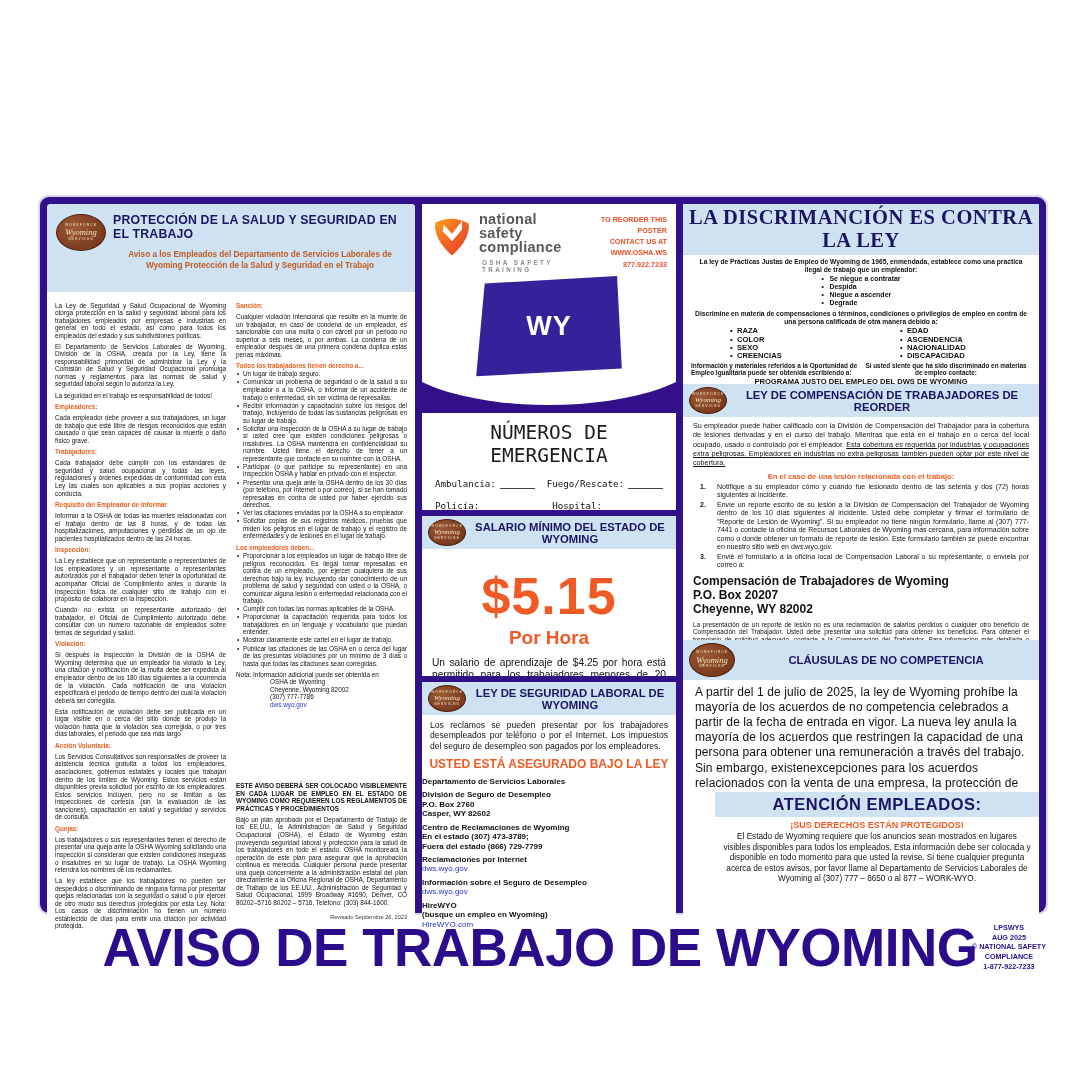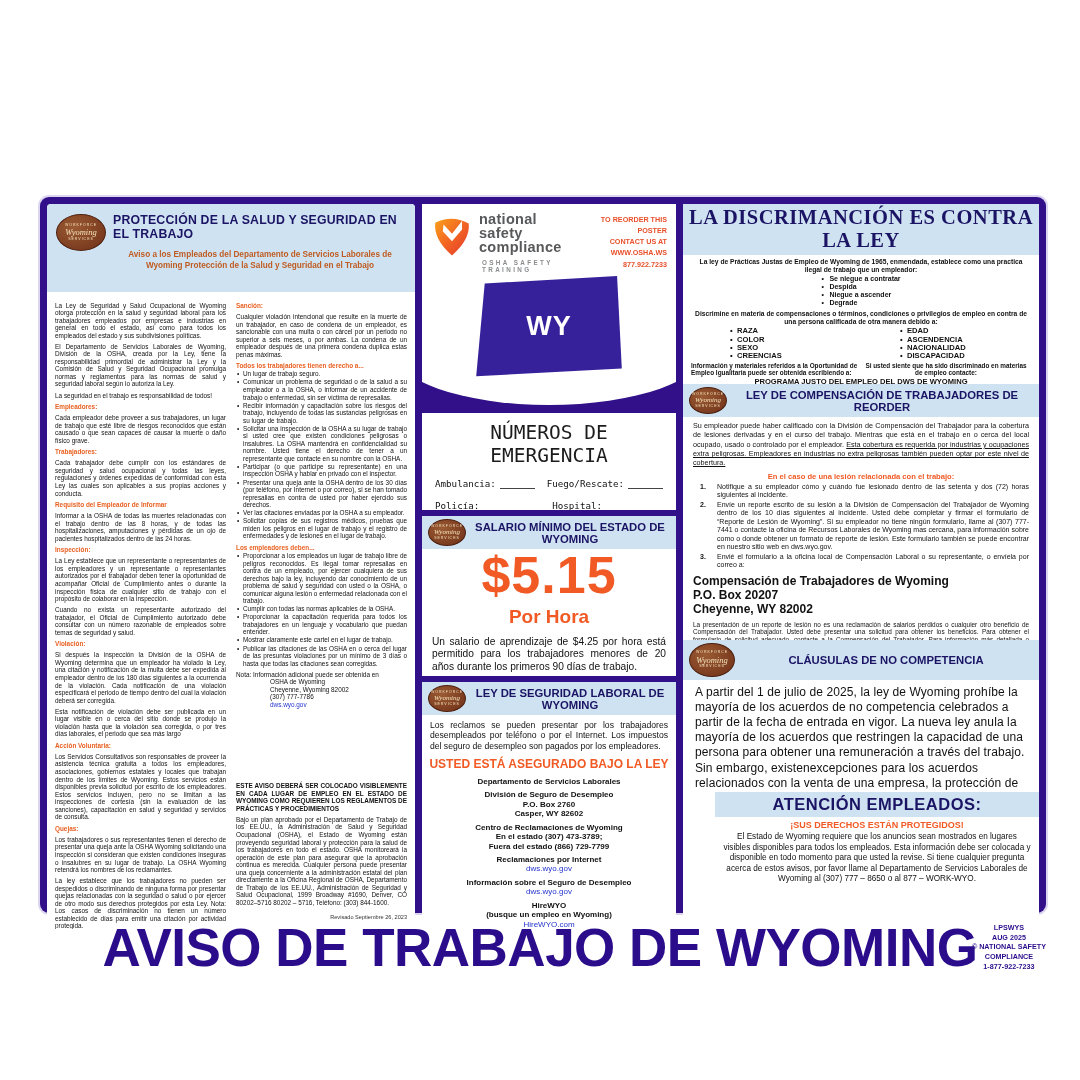--- a/index.html
+++ b/index.html
@@ -59,28 +59,28 @@
   .em-title { font-size:19.5px; color:#1c1c1c; text-align:center; margin-top:2px; }
   .em-row { display:flex; align-items:flex-end; font-size:9.2px; color:#111; margin-top:11px; }
   .em-label { white-space:nowrap; margin-right:4px; }
   .em-line { flex:1; border-bottom:1px solid #444; height:9px; }
   .em-gap { width:12px; flex:none; }
 
   .card-head { background:#cfe2f1; display:flex; align-items:center; gap:6px; padding:3px 8px 3px 6px; }
   .card-head .title { flex:1; text-align:center; font-weight:bold; color:#1b1464; font-size:11.3px; }
 
   .minwage { flex:0 0 160px; display:flex; flex-direction:column; text-align:center; }
-  .mw-amount { font-size:52px; font-weight:bold; color:#f15a24; line-height:1; margin-top:0; letter-spacing:1px; }
+  .mw-amount { font-size:52px; font-weight:bold; color:#f15a24; line-height:1; margin-top:21px; letter-spacing:1px; }
   .mw-per { font-size:19px; font-weight:bold; color:#f15a24; margin-top:5px; }
   .mw-note { font-size:10.2px; text-align:justify; padding:8px 10px 0; line-height:1.22; }
 
   .jobsec { flex:1; display:flex; flex-direction:column; }
   .js-intro { font-size:8.6px; text-align:justify; padding:5px 8px 0; line-height:1.2; }
   .js-assured { color:#f15a24; font-weight:bold; text-align:center; font-size:12px; margin-top:6px; }
-  .js-blocks { text-align:center; font-size:8px; line-height:1.18; margin-top:2px; }
+  .js-blocks { font-size:8px; line-height:1.18; margin-top:2px; }
   .js-blocks .jh { font-weight:bold; margin-top:4px; }
   .js-blocks .jb { font-weight:bold; }
 
   
   .rcol { display:flex; flex-direction:column; }
 
   .disc { flex:0 0 180px; }
   .disc-head { background:#cfe2f1; text-align:center; padding:2px 2px 3px; }
   .disc-title { font-family:"Liberation Serif", serif; font-weight:bold; font-size:20.5px; color:#1b1464; letter-spacing:.5px; }
   .disc-body { padding:3px 8px; }

